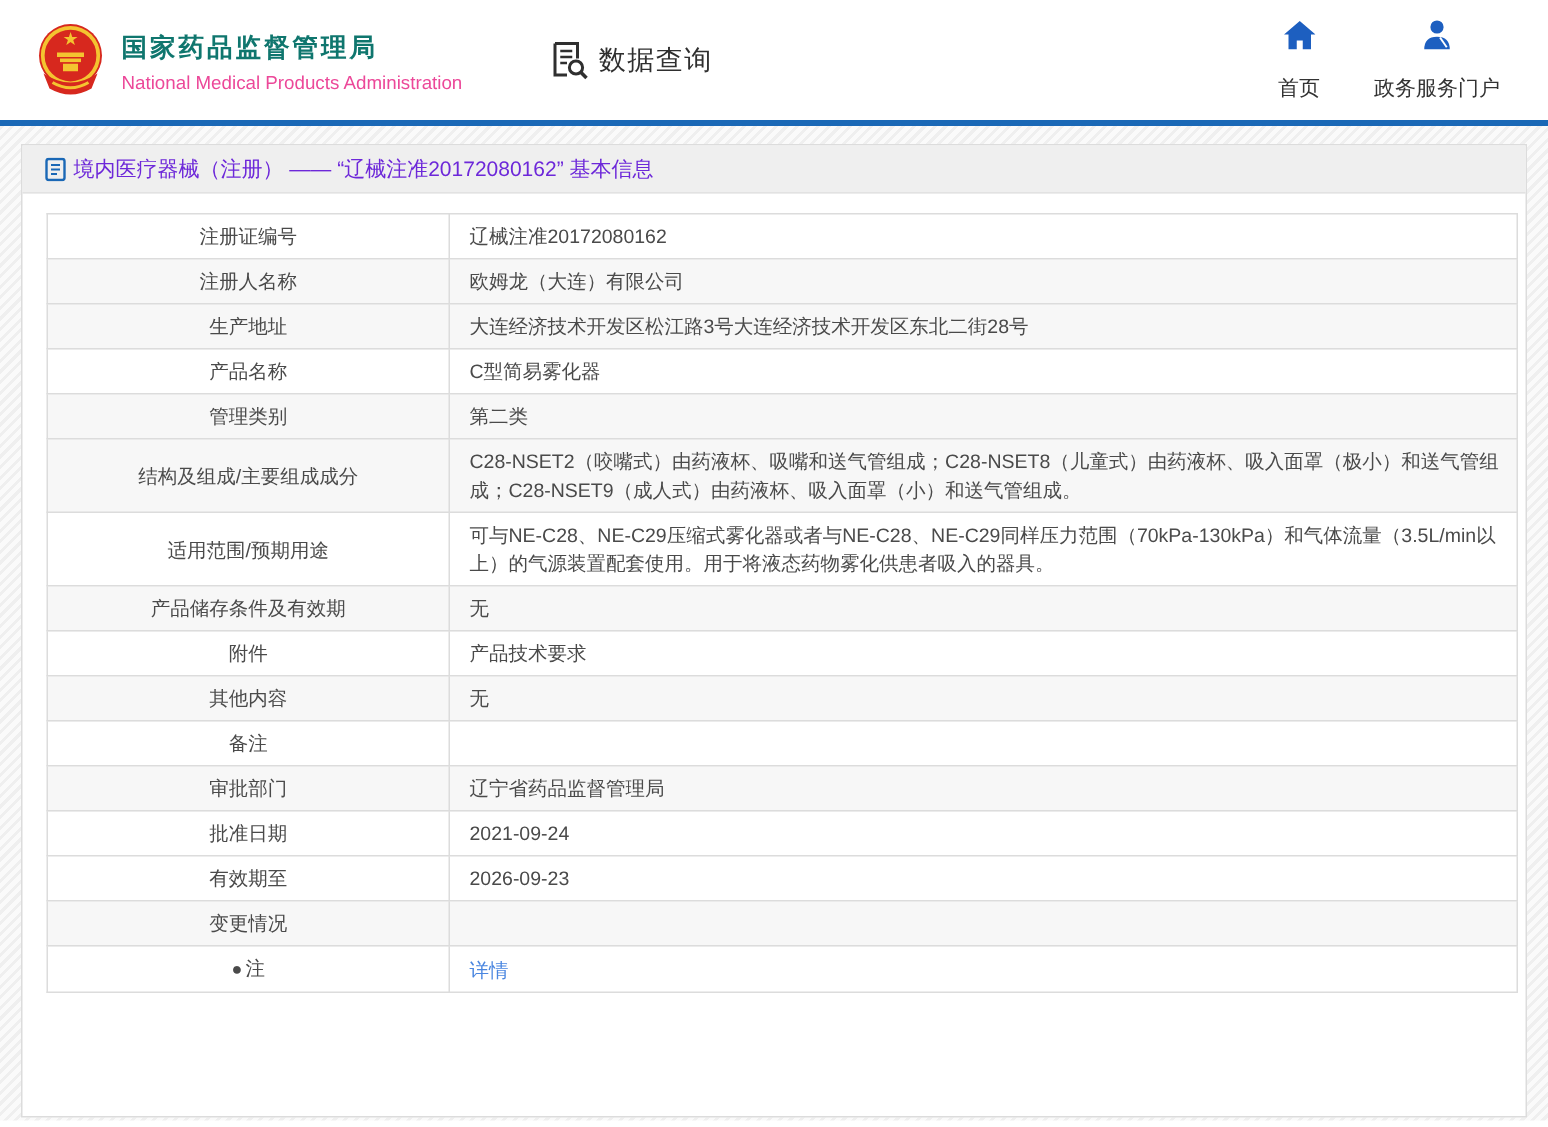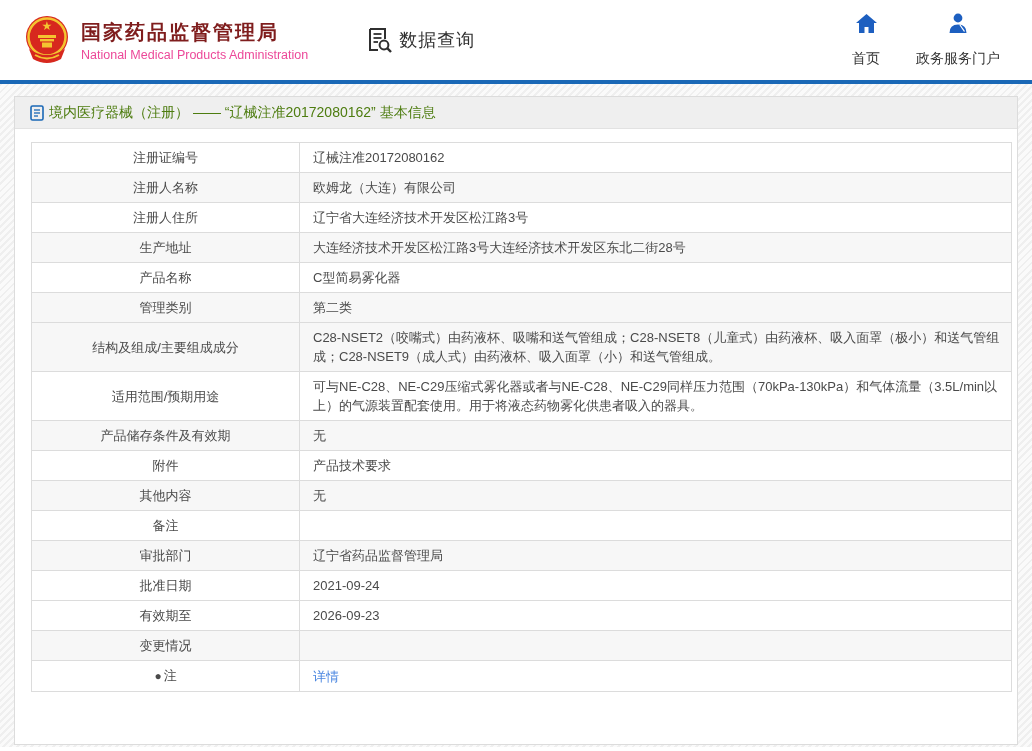--- a/index.html
+++ b/index.html
@@ -12,21 +12,21 @@
   
   .header {
     height:80px; background:#fff;
     display:flex; align-items:center;
     padding:0 32px 0 25px;
   }
   .brand { display:flex; align-items:center; text-decoration:none; cursor:pointer; }
   .emblem { width:44px; height:50px; flex:0 0 auto; }
   .brand-text { margin-left:12px; }
   .brand-title {
-    color:#7f1d1d; font-size:20px; font-weight:bold; letter-spacing:2px;
+    color:#0f766e; font-size:17px; font-weight:bold; letter-spacing:2px;
     line-height:26px; white-space:nowrap;
   }
   .brand-subtitle { color:#ec4899; font-size:12.5px; margin-top:3px; white-space:nowrap; }
   .section-tag {
     display:flex; align-items:center; margin-left:58px; cursor:pointer;
     color:#2f2f2f; font-size:18px; letter-spacing:1px;
   }
   .section-tag svg { margin-right:6px; }
   .nav { margin-left:auto; display:flex; gap:36px; }
   .nav-item {
@@ -40,21 +40,21 @@
     height:663px;
     background:repeating-linear-gradient(135deg,#efefef 0px,#efefef 2px,#fafafa 2px,#fafafa 5px);
     padding:12px 14px 0;
   }
   .panel {
     background:#fff; border:1px solid #dcdcdc; height:649px;
   }
   .panel-title {
     height:32px; background:#efefef; border-bottom:1px solid #e2e2e2;
     display:flex; align-items:center; padding:0 15px;
-    color:#4d7c0f; font-size:14px;
+    color:#6d28d9; font-size:14px;
   }
   .panel-title svg { margin-right:5px; flex:0 0 auto; }
   .table-wrap { padding:13px 5px 0 16px; }
   table.info {
     width:100%; border-collapse:collapse;
     border:1px solid #c8c8c8;
     font-size:13px; color:#4a4a4a;
   }
   table.info td {
     border:1px solid #dcdcdc;
@@ -145,24 +145,20 @@
       <table class="info">
         <tbody>
             <tr>
               <td class="label-cell">注册证编号</td>
               <td class="value-cell">辽械注准20172080162</td>
             </tr>
             <tr class="alt">
               <td class="label-cell">注册人名称</td>
               <td class="value-cell">欧姆龙（大连）有限公司</td>
             </tr>
-            <tr>
-              <td class="label-cell">注册人住所</td>
-              <td class="value-cell">辽宁省大连经济技术开发区松江路3号</td>
-            </tr>
             <tr class="alt">
               <td class="label-cell">生产地址</td>
               <td class="value-cell">大连经济技术开发区松江路3号大连经济技术开发区东北二街28号</td>
             </tr>
             <tr>
               <td class="label-cell">产品名称</td>
               <td class="value-cell">C型简易雾化器</td>
             </tr>
             <tr class="alt">
               <td class="label-cell">管理类别</td>

